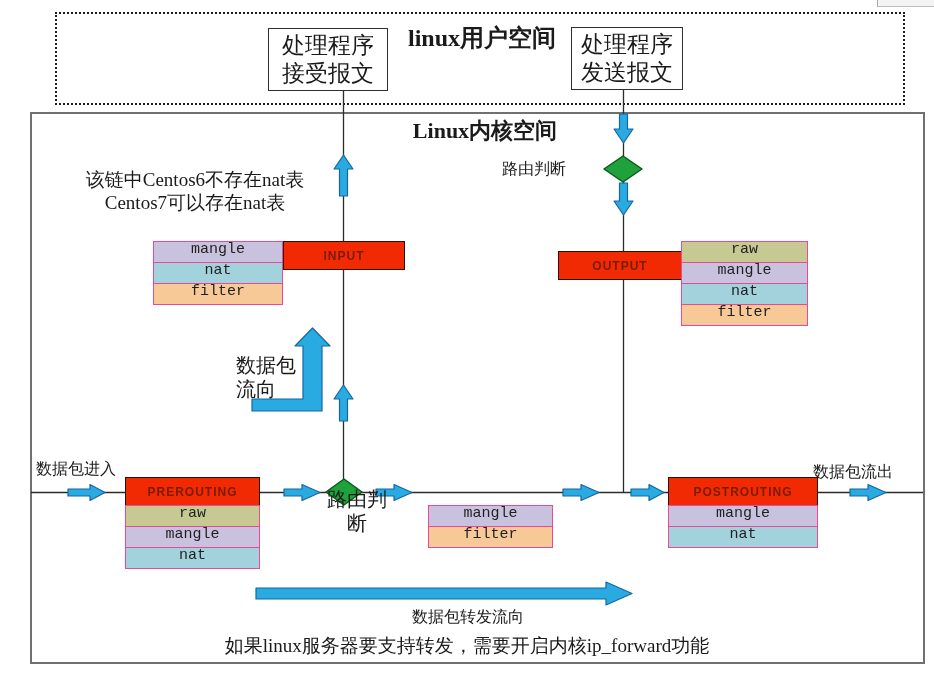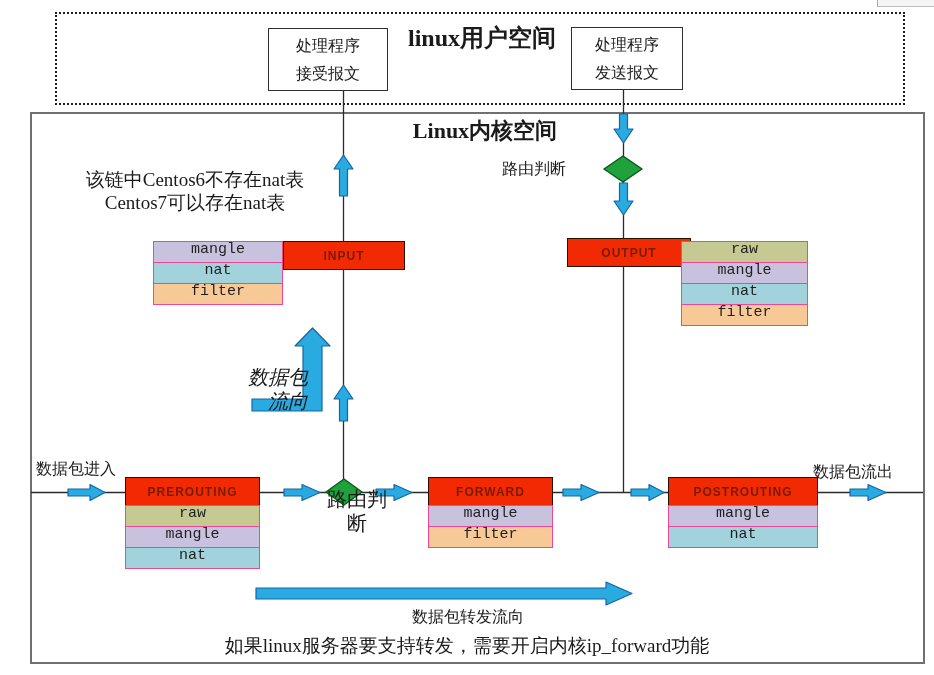--- a/index.html
+++ b/index.html
@@ -9,39 +9,39 @@
 
   
   .window-fragment{left:877px;top:0;width:57px;height:6px;background:#f4f4f4;
     border-left:1px solid #a8a8a8;border-bottom:1px solid #bdbdbd;}
 
   
   .user-space{left:55px;top:12px;width:846px;height:89px;border:2px dotted #1c1c1c;background:#fff;}
   .kernel-space{left:30px;top:112px;width:891px;height:548px;border:2px solid var(--kernel-border);background:transparent;}
 
   .handler-box{background:#fff;border:1px solid #2e2e2e;text-align:center;
-    font-size:16px;line-height:28px;padding-top:3px;box-sizing:border-box;}
+    font-size:23px;line-height:28px;padding-top:3px;box-sizing:border-box;}
   .receive-box{left:268px;top:28px;width:120px;height:63px;}
   .send-box{left:571px;top:27px;width:112px;height:63px;}
 
   .us-title{left:396px;top:22px;width:172px;font-weight:bold;font-size:24px;text-align:center;}
   .ks-title{left:395px;top:116px;width:180px;font-weight:bold;font-size:22px;text-align:center;}
 
   
   svg.connectors{left:0;top:0;width:934px;height:675px;}
   .flow-line{stroke:var(--line);stroke-width:1.3px;fill:none;}
   .arrow{fill:var(--arrow-blue);stroke:var(--arrow-border);stroke-width:1.2px;stroke-linejoin:round;}
   .diamond{fill:var(--diamond-green);stroke:var(--diamond-border);stroke-width:1.5px;stroke-linejoin:round;}
 
   
   .chain{background:var(--chain-box);color:var(--chain-text);border:1.5px solid #2a1000;
     display:flex;align-items:center;justify-content:center;box-sizing:border-box;
     font-family:"Liberation Sans","DejaVu Sans",sans-serif;font-weight:bold;font-size:12px;letter-spacing:1px;}
   .chain-input{left:283px;top:241px;width:122px;height:29px;}
-  .chain-output{left:558px;top:238px;width:124px;height:29px;margin-left:9px;}
+  .chain-output{left:558px;top:251px;width:124px;height:29px;}
   .chain-prerouting{left:125px;top:477px;width:135px;height:29px;}
   .chain-forward{left:428px;top:477px;width:125px;height:29px;}
   .chain-postrouting{left:668px;top:477px;width:150px;height:29px;}
 
   
   .stack{display:flex;flex-direction:column;}
   .trow{height:22px;box-sizing:border-box;border:1px solid #ec4899;text-align:center;
     font-family:"Liberation Mono","DejaVu Sans Mono",monospace;font-size:15px;line-height:16px;color:#1f1f1f;}
   .trow + .trow{margin-top:-1px;}
   .t-raw{background:var(--table-raw);}
@@ -54,21 +54,21 @@
   .stack-forward{left:428px;top:505px;width:125px;}
   .stack-postrouting{left:668px;top:505px;width:150px;}
 
   
   .lbl{font-size:16px;white-space:nowrap;}
   .nat-note{left:50px;top:168px;width:290px;text-align:center;font-size:19px;line-height:23px;white-space:nowrap;}
   .routing-top{left:502px;top:159px;width:100px;}
   .routing-bottom{left:320px;top:487px;width:74px;text-align:center;line-height:24px;font-size:20px;}
   .packet-in{left:36px;top:459px;text-align:right;}
   .packet-out{left:813px;top:462px;}
-  .packet-flow{left:236px;top:365px;width:72px;text-align:right;line-height:24px;font-size:20px;font-style:italic;}
+  .packet-flow{left:236px;top:353px;width:72px;text-align:left;line-height:24px;font-size:20px;}
   .forward-flow{left:363px;top:607px;width:210px;text-align:center;}
   .forward-note{left:90px;top:633px;width:754px;text-align:center;font-size:19px;white-space:nowrap;}
 </style>
 </head>
 <body>
 
 <div class="stage">
 
   <div class="abs window-fragment"></div>
 
@@ -147,21 +147,20 @@
     <div class="trow t-raw">raw</div>
     <div class="trow t-mangle">mangle</div>
     <div class="trow t-nat">nat</div>
   </div>
 
   <div class="abs routing-bottom">
     <div>路由判</div>
     <div>断</div>
   </div>
 
-  <div class="abs chain chain-forward">FORWARD</div>
   <div class="abs stack stack-forward">
     <div class="trow t-mangle">mangle</div>
     <div class="trow t-filter">filter</div>
   </div>
 
   <div class="abs chain chain-postrouting">POSTROUTING</div>
   <div class="abs stack stack-postrouting">
     <div class="trow t-mangle">mangle</div>
     <div class="trow t-nat">nat</div>
   </div>

